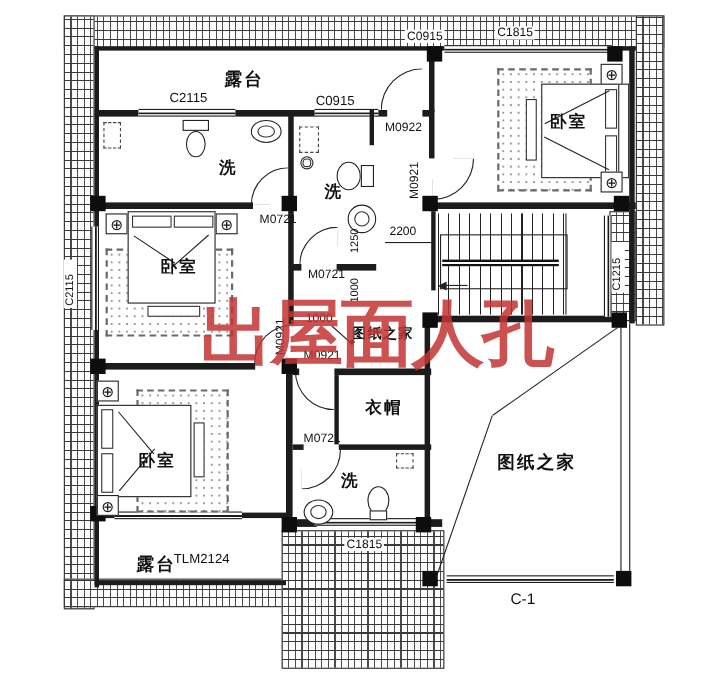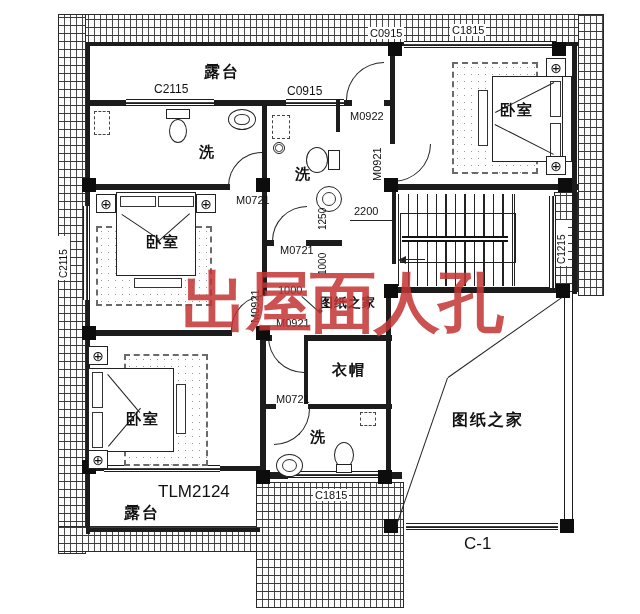--- a/index.html
+++ b/index.html
@@ -212,23 +212,23 @@
   <div class="lbl" style="left:287px;top:85px;font-size:12px">C0915</div>
   <div class="lbl chip" style="left:368px;top:27px;font-size:11px">C0915</div>
   <div class="lbl chip" style="left:450px;top:24px;font-size:11px">C1815</div>
   <div class="lbl" style="left:350px;top:110px">M0922</div>
   <div class="lbl" style="left:236px;top:194px">M0721</div>
   <div class="lbl vert" style="left:371px;top:181px;width:40px">M0921</div>
   <div class="lbl" style="left:280px;top:244px">M0721</div>
   <div class="lbl vert" style="left:249px;top:323px;width:36px">M0921</div>
   <div class="lbl" style="left:276px;top:317px">M0921</div>
   <div class="lbl" style="left:276px;top:393px">M0721</div>
-  <div class="lbl" style="left:158px;top:486px;font-size:17px">TLM2124</div>
+  <div class="lbl" style="left:158px;top:502px;font-size:12px">TLM2124</div>
   <div class="lbl chip" style="left:313px;top:489px;font-size:11px">C1815</div>
-  <div class="lbl" style="left:464px;top:538px;font-size:17px">C-1</div>
+  <div class="lbl" style="left:464px;top:538px;font-size:14px">C-1</div>
   <div class="lbl vert chip" style="left:58px;top:280px;width:44px;font-size:10px">C2115</div>
   <div class="lbl vert chip" style="left:556px;top:266px;width:46px;font-size:10px">C1215</div>
 
   <div class="lbl" style="left:354px;top:205px">2200</div>
   <div class="lbl vert small-lbl" style="left:317px;top:230px;width:26px">1250</div>
   <div class="lbl vert small-lbl" style="left:317px;top:275px;width:28px">1000</div>
   <div class="lbl" style="left:278px;top:284px">1000</div>
 
   <div class="wm" style="left:182px;top:268px;color:#c43434">出屋面人孔</div>
 

